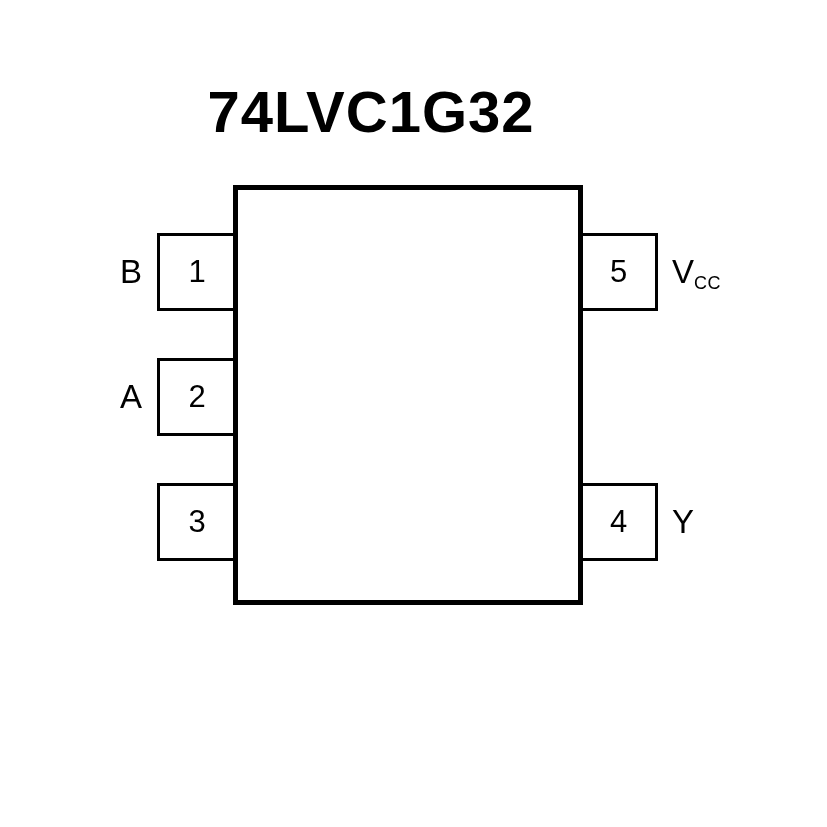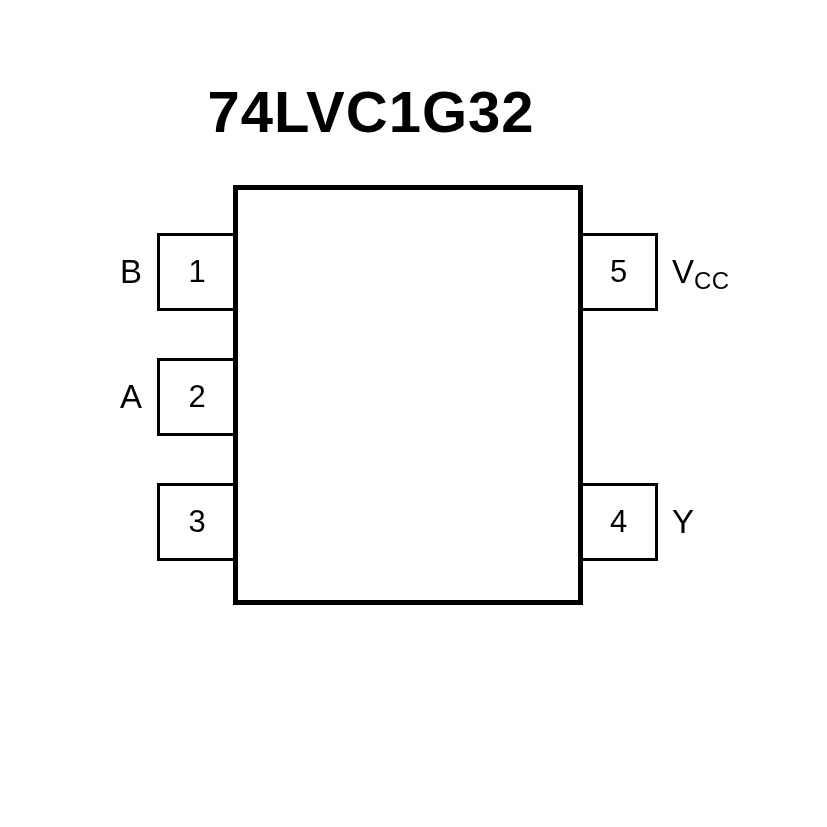--- a/index.html
+++ b/index.html
@@ -63,21 +63,21 @@
     line-height: 44px;
   }
   .lbl-left  { left: 18px;  width: 124px; text-align: right; }
   .lbl-right { left: 672px; width: 140px; text-align: left; }
   .lbl-b   { top: 250px; }
   .lbl-a   { top: 375px; }
   .lbl-gnd { top: 500px; }
   .lbl-vcc { top: 250px; }
   .lbl-y   { top: 500px; }
   .sub {
-    font-size: 24px;
+    font-size: 18px;
     vertical-align: -6px;
     letter-spacing: 0.5px;
   }
 </style>
 </head>
 <body>
 
 <div class="canvas">
 
   <div class="title">74LVC1G32</div>

